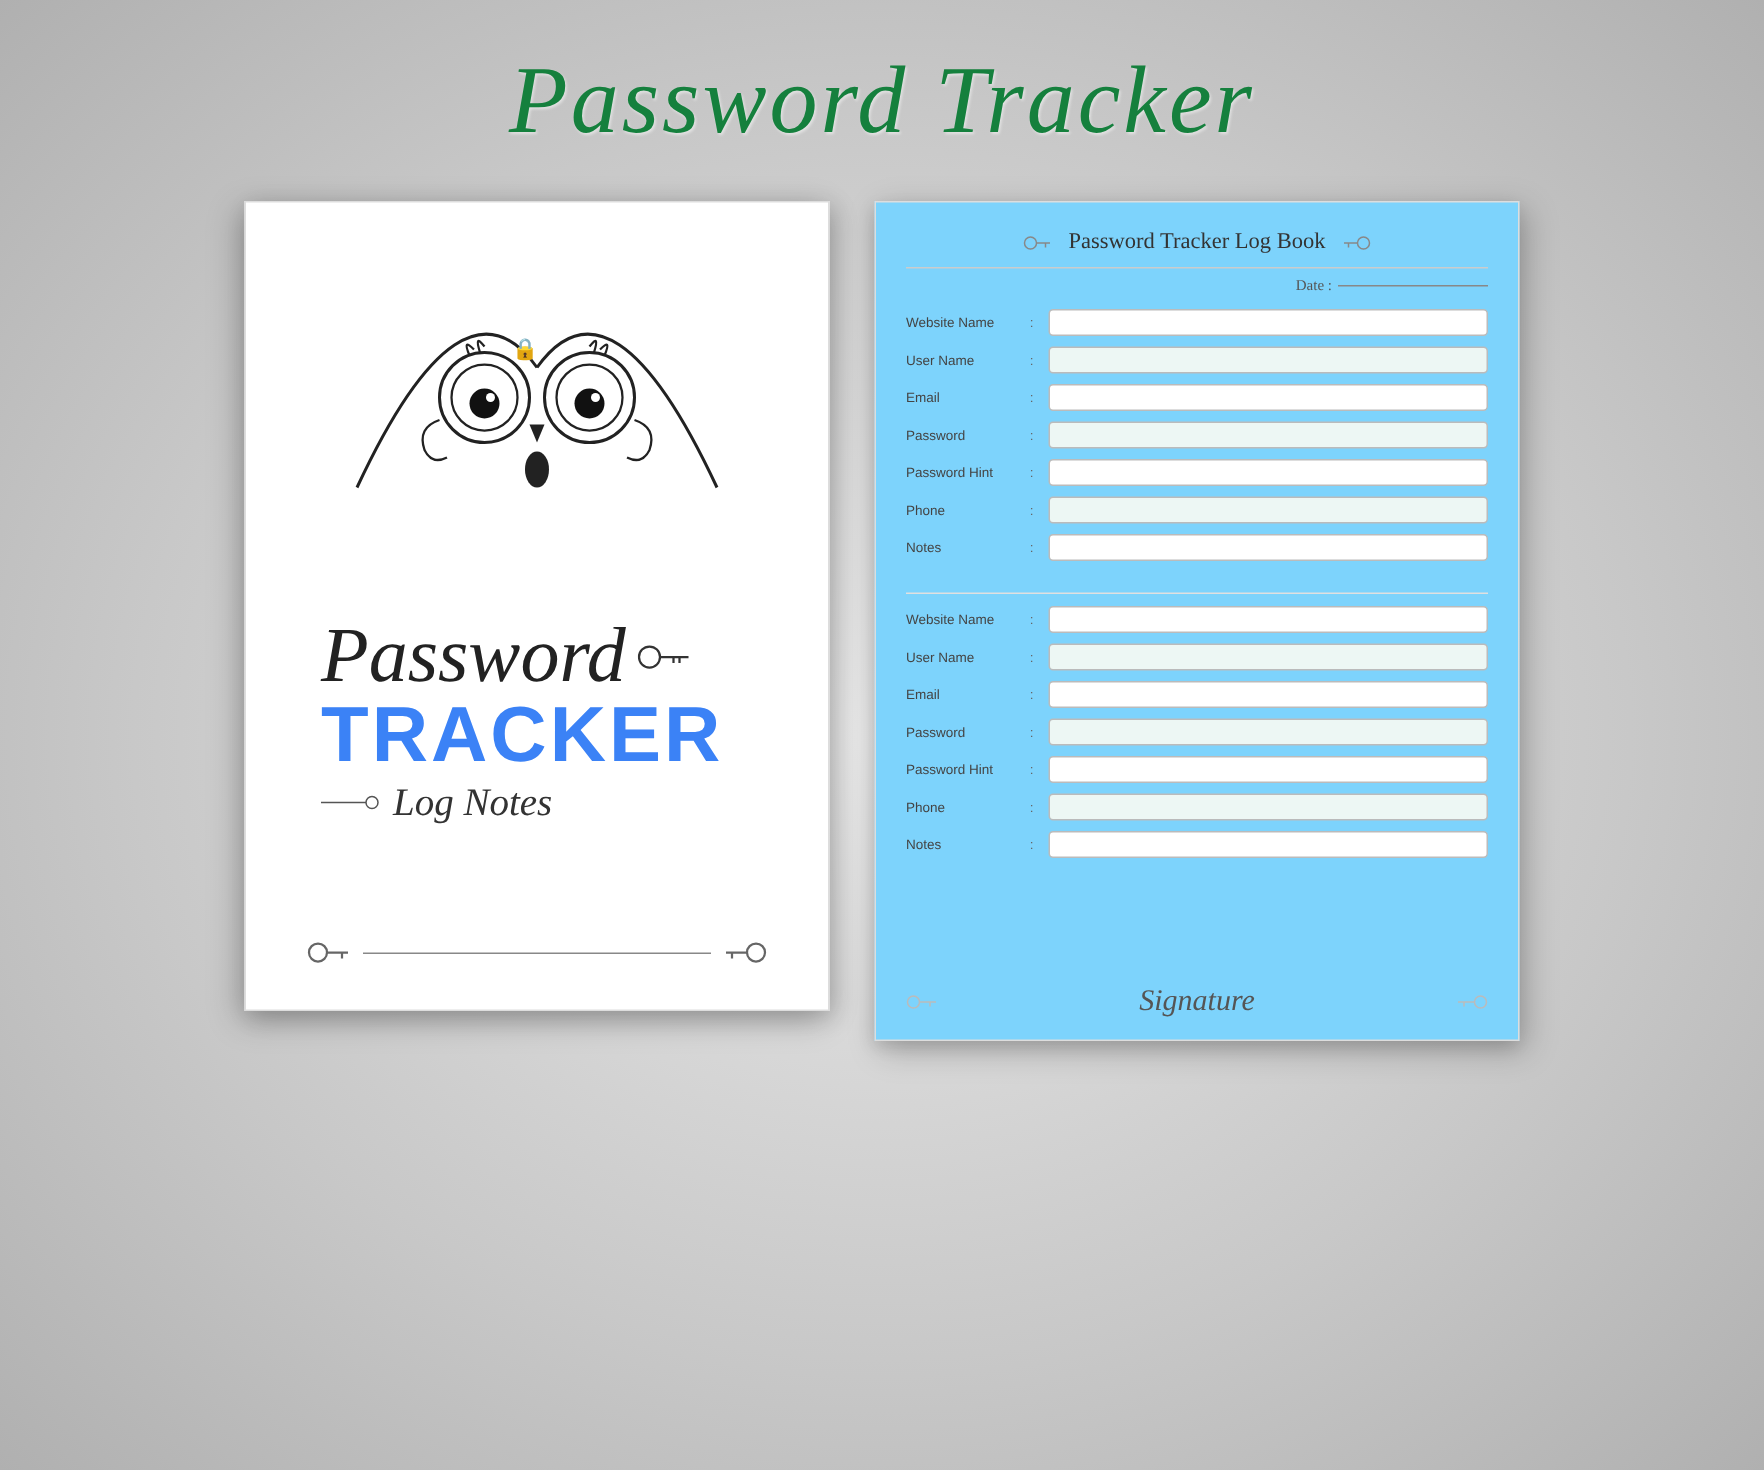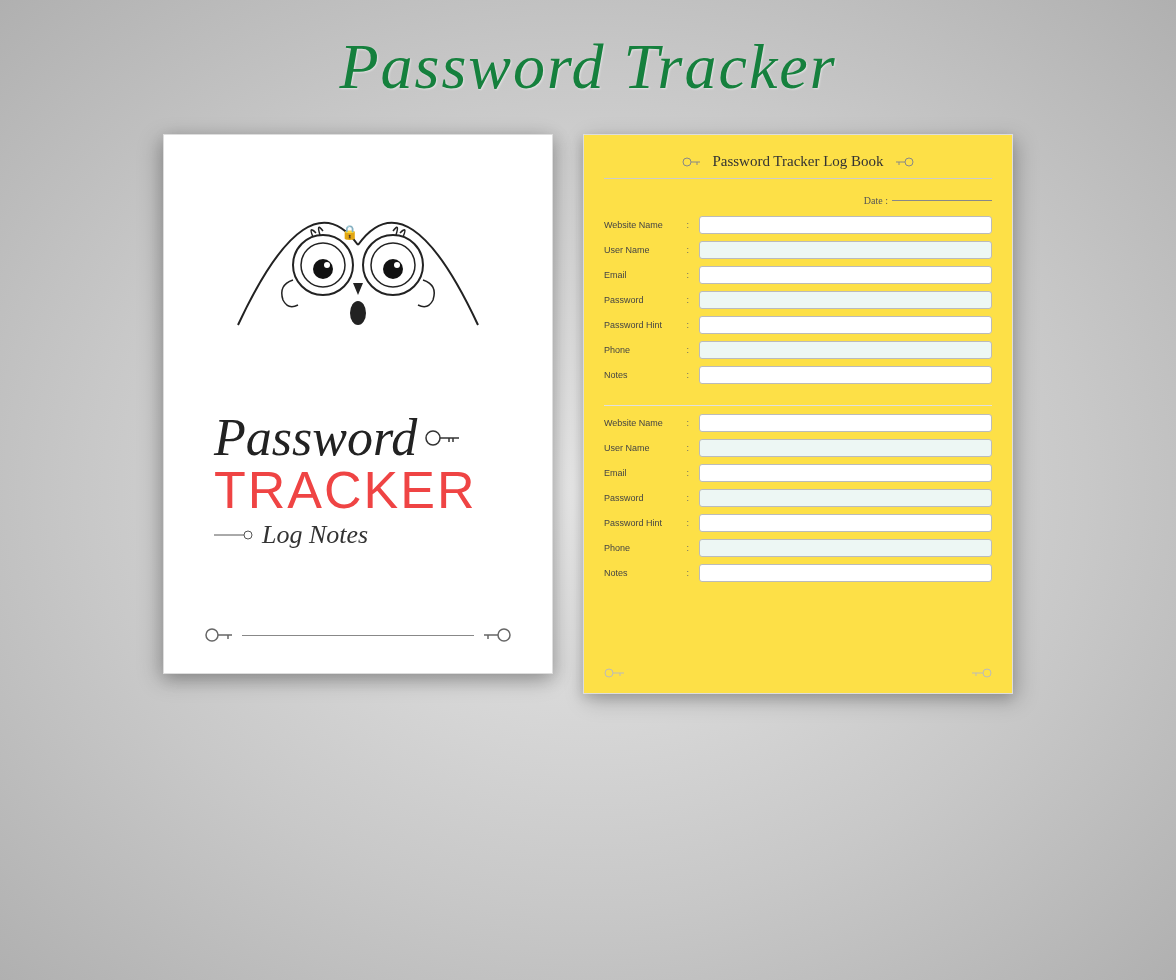--- a/index.html
+++ b/index.html
@@ -77,22 +77,22 @@
       font-style: italic;
       line-height: 1;
       display: flex;
       align-items: center;
       gap: 8px;
     }
 
     .cover-tracker-bold {
       font-family: Arial Black, Arial, sans-serif;
       font-size: 52px;
-      font-weight: 400;
-      color: #ef4444;
+      font-weight: 700;
+      color: #3b82f6;
       letter-spacing: 2px;
       line-height: 1;
     }
 
     .cover-logbook-line {
       display: flex;
       align-items: center;
       gap: 8px;
       margin-top: 4px;
     }
@@ -117,21 +117,21 @@
       flex: 1;
       height: 1px;
       background: #888;
       margin: 0 8px;
     }
 
     
     .inner-page {
       width: 430px;
       height: 560px;
-      background: #fde047;
+      background: #7dd3fc;
       border: 1px solid #ddd;
       box-shadow: 4px 6px 20px rgba(0,0,0,0.25), -2px 4px 10px rgba(0,0,0,0.1);
       display: flex;
       flex-direction: column;
       padding: 18px 20px 14px 20px;
       position: relative;
     }
 
     .page-header {
       display: flex;
@@ -156,21 +156,20 @@
     }
 
     .date-line {
       display: flex;
       align-items: center;
       justify-content: flex-end;
       gap: 4px;
       margin-bottom: 8px;
       font-size: 10px;
       color: #555;
-      margin-top: 10px;
     }
 
     .date-underline {
       width: 100px;
       border-bottom: 1px solid #888;
     }
 
     .form-section {
       margin-bottom: 10px;
     }
@@ -442,20 +441,21 @@
         <div class="form-field"></div>
       </div>
     </div>
 
     <div class="page-footer">
       <svg width="22" height="12" viewBox="0 0 22 12">
         <circle cx="5" cy="6" r="4" stroke="#bbb" stroke-width="1" fill="none"></circle>
         <line x1="9" y1="6" x2="20" y2="6" stroke="#bbb" stroke-width="1"></line>
         <line x1="16" y1="6" x2="16" y2="9" stroke="#bbb" stroke-width="1"></line>
       </svg>
+      <span class="signature-text">Signature</span>
       <svg width="22" height="12" viewBox="0 0 22 12">
         <line x1="2" y1="6" x2="13" y2="6" stroke="#bbb" stroke-width="1"></line>
         <line x1="6" y1="6" x2="6" y2="9" stroke="#bbb" stroke-width="1"></line>
         <circle cx="17" cy="6" r="4" stroke="#bbb" stroke-width="1" fill="none"></circle>
       </svg>
     </div>
   </div>
 
 </div>
 

